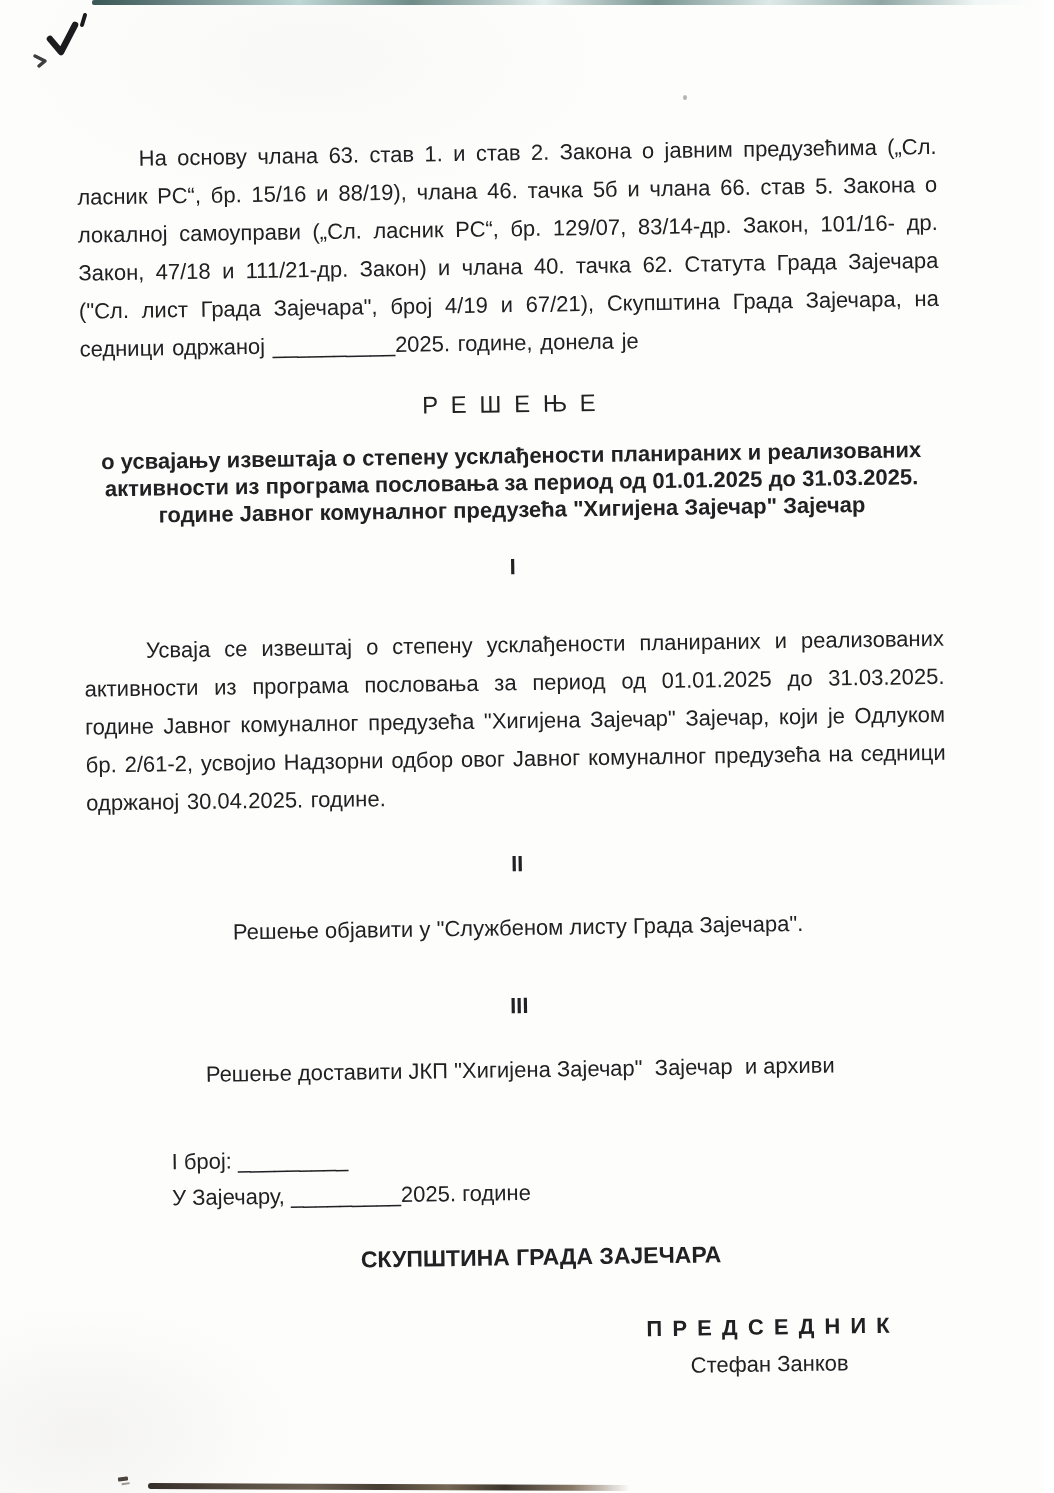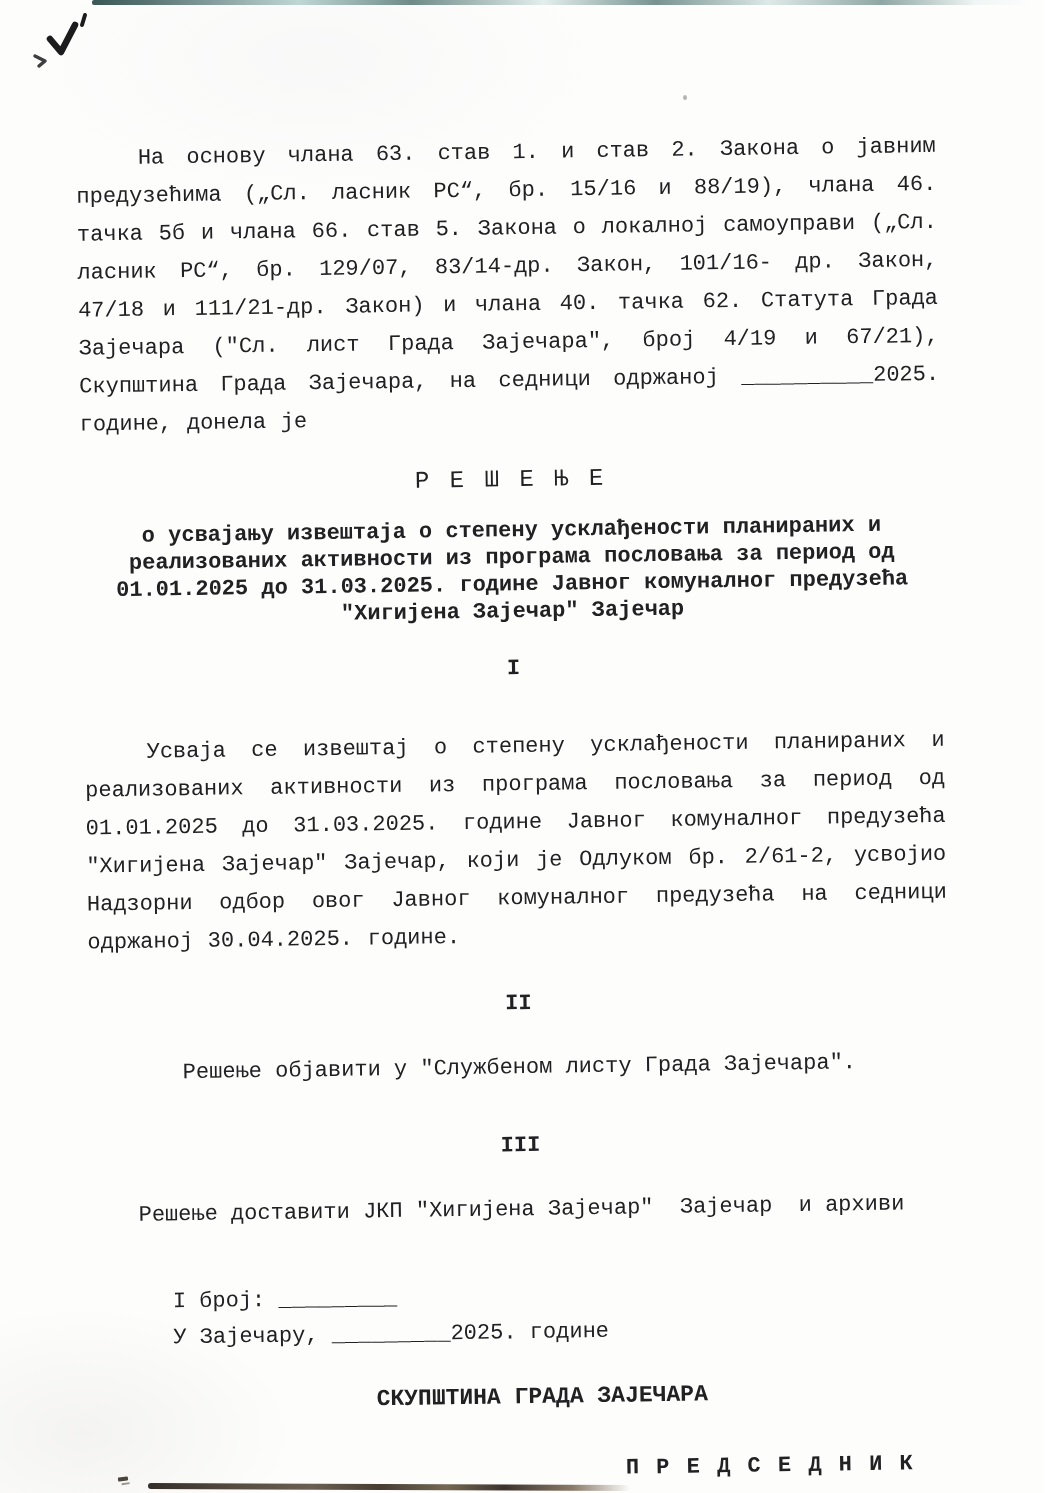--- a/index.html
+++ b/index.html
@@ -9,21 +9,21 @@
   }
   .page {
     position: relative;
     width: 1044px;
     height: 1493px;
     background:
       radial-gradient(ellipse 300px 180px at 8% 96%, rgba(200,198,192,0.18), transparent 70%),
       radial-gradient(ellipse 420px 200px at 30% 4%, rgba(210,215,214,0.12), transparent 70%),
       #fdfdfc;
     overflow: hidden;
-    font-family: Liberation Mono, monospace;
+    font-family: Liberation Sans, sans-serif;
     color: #212124;
   }
   
   .top-scan-line {
     position: absolute;
     top: 0; left: 92px;
     width: 940px; height: 5px;
     background: linear-gradient(90deg,
       rgba(46,79,76,0.95) 0%, rgba(61,92,92,0.85) 6%,
       rgba(159,196,192,0.65) 22%, rgba(75,111,107,0.8) 34%,

